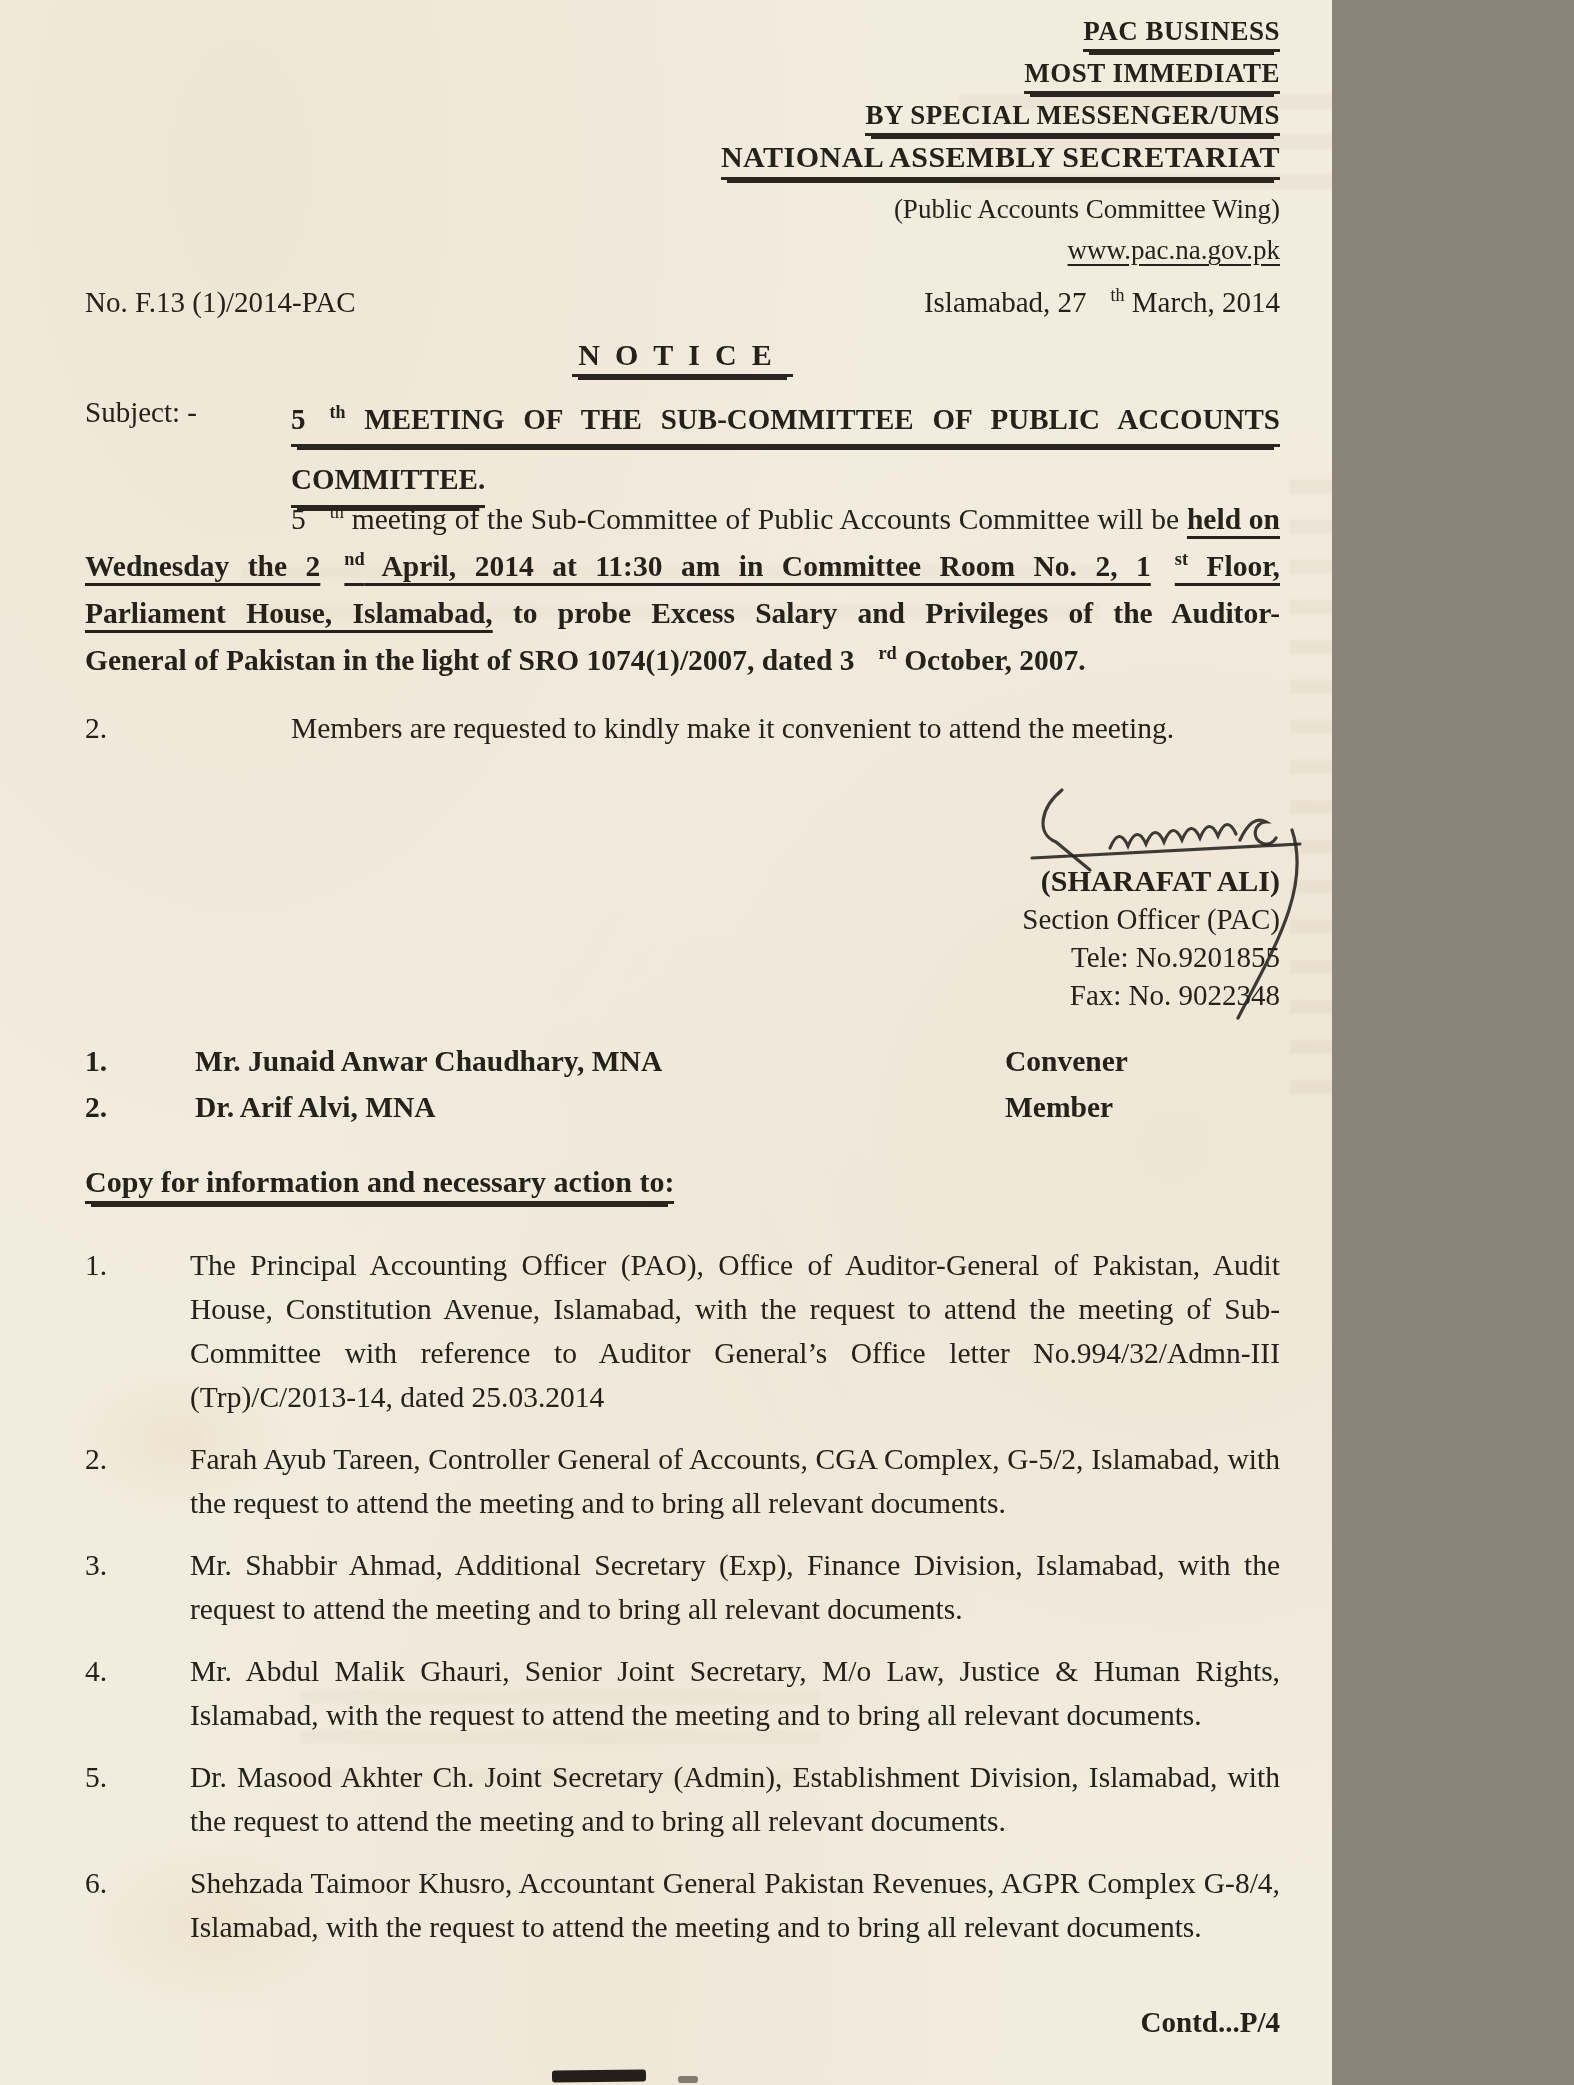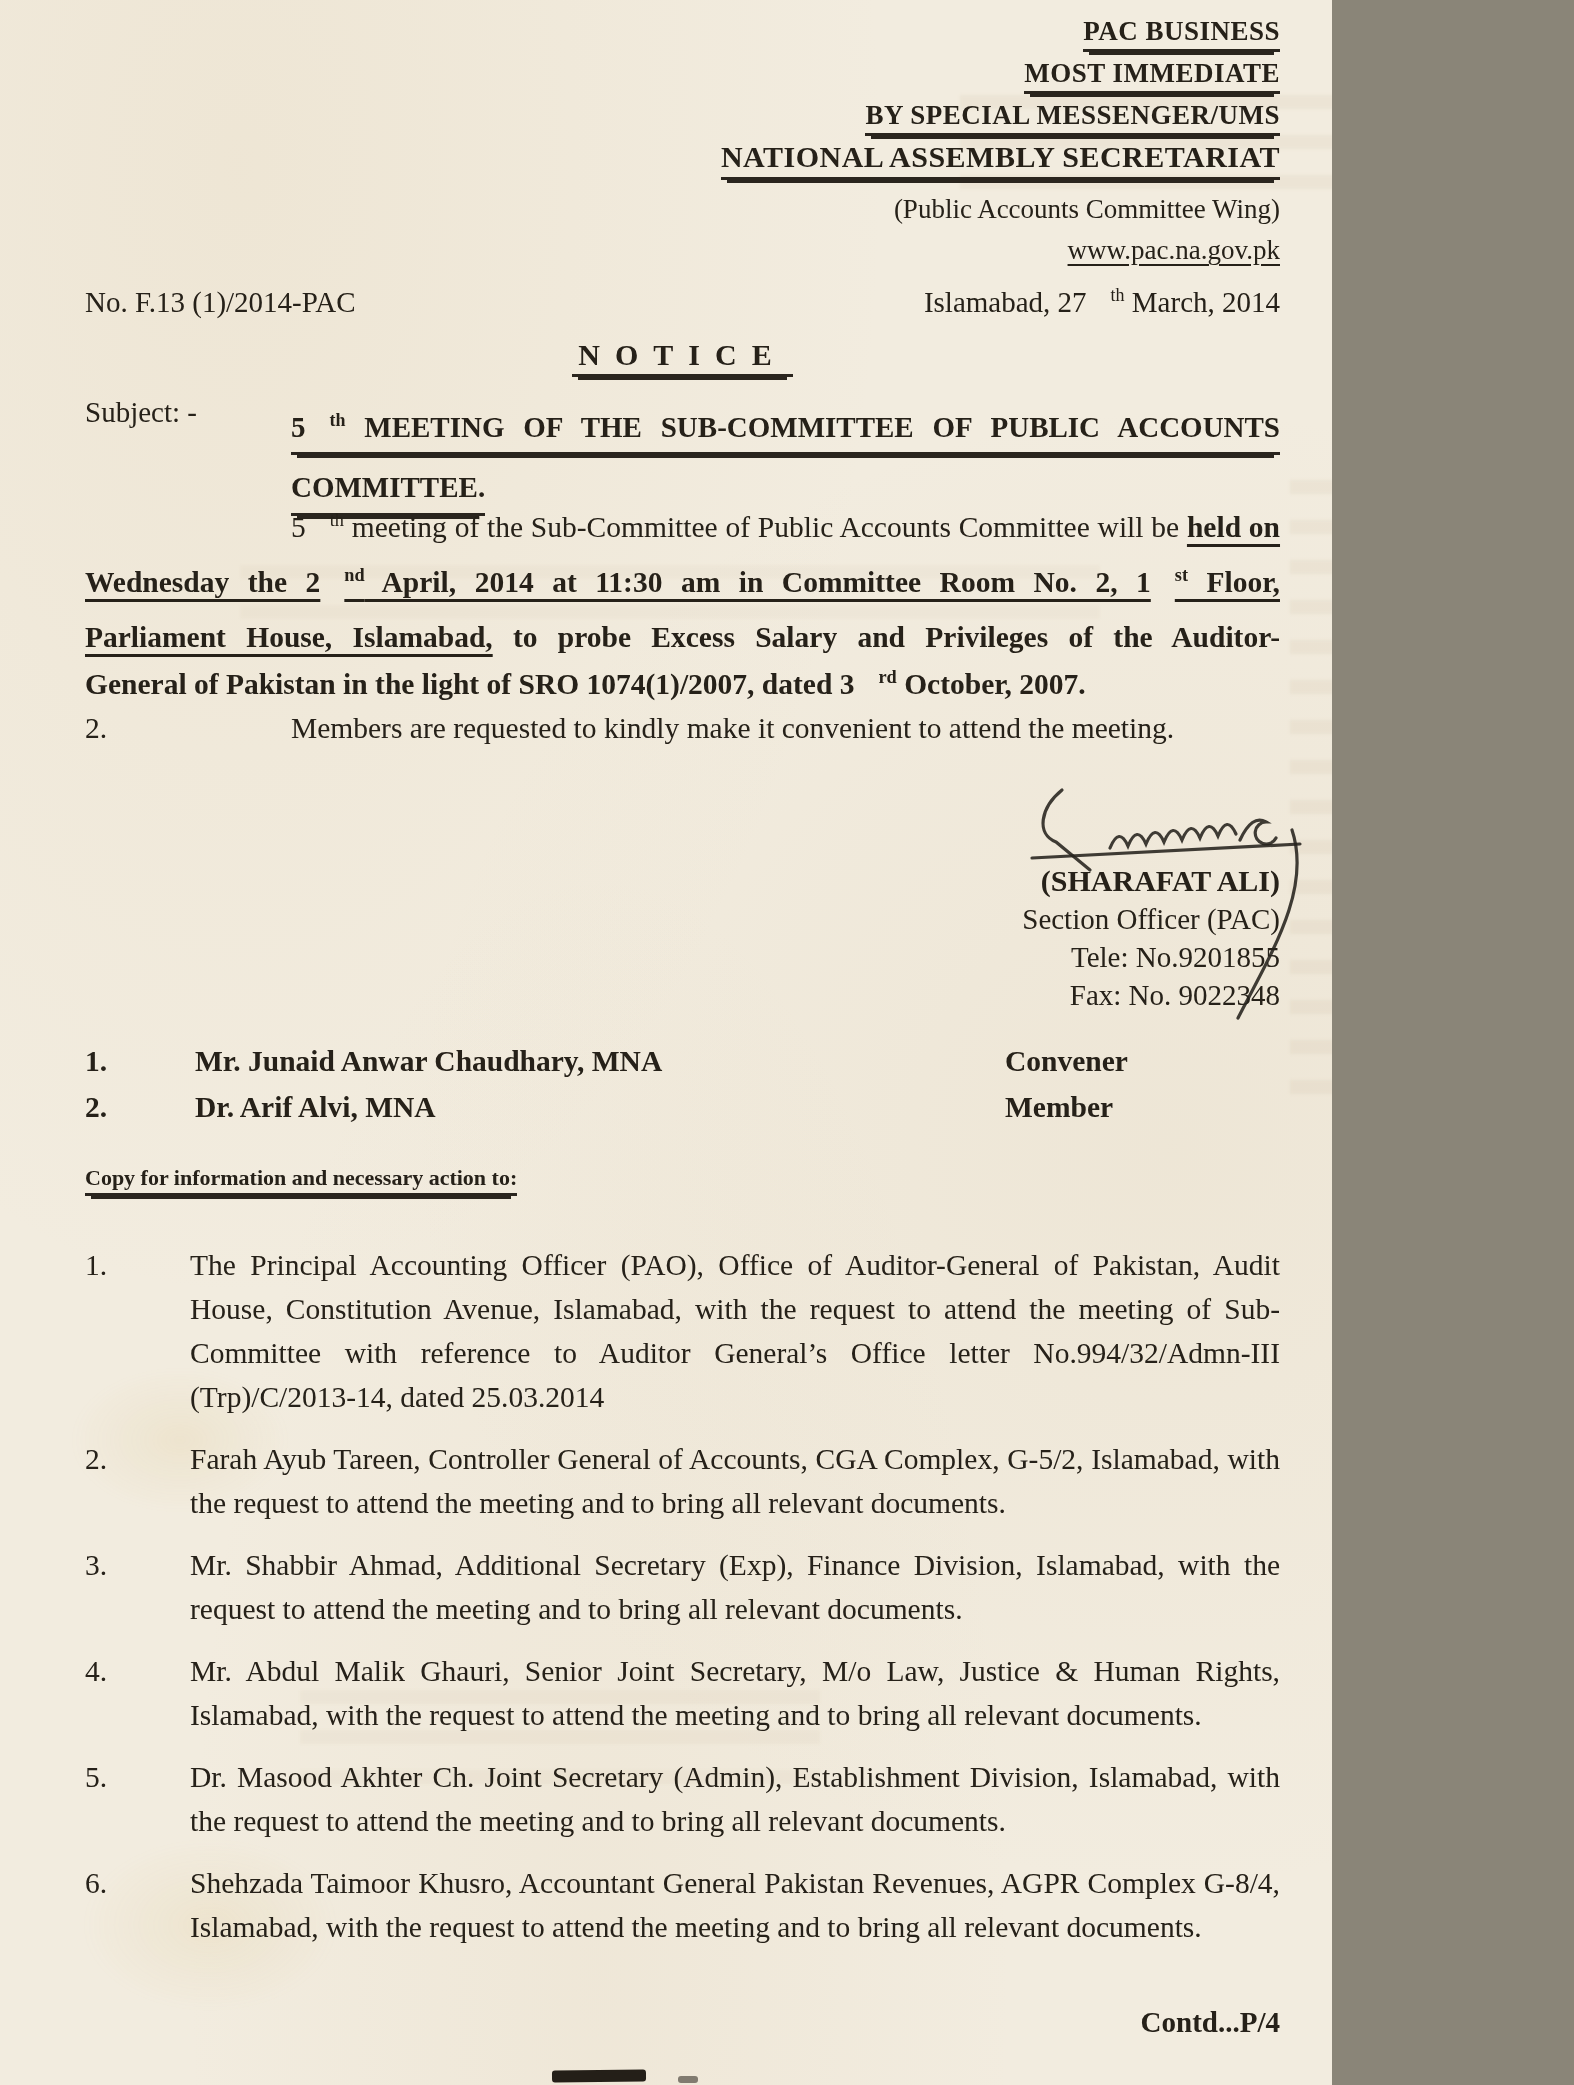--- a/index.html
+++ b/index.html
@@ -13,21 +13,21 @@
       #f2ecdf;
     font-family:"Liberation Serif", serif;
     color:#262119;
     overflow:hidden;
   }
   .content{position:absolute;left:85px;top:0;width:1195px;}
   .b{font-weight:bold;}
   
   .u2{border-bottom:3px solid #2a251e;padding-bottom:3px;box-shadow:0 9px 0 -6px #2a251e;}
   .uln{text-decoration:underline;text-decoration-thickness:3px;text-underline-offset:7px;}
-  .just{text-align:justify;text-align-last:justify;margin-top:8px;}
+  .just{text-align:justify;text-align-last:justify;}
   sup{font-size:0.62em;line-height:0;padding-left:24px;}
 
   .stamps{position:absolute;top:16px;right:0;text-align:right;font-size:27px;font-weight:bold;letter-spacing:.5px;}
   .stamps .line{margin-bottom:11px;}
 
   .letterhead{position:absolute;top:140px;left:0;width:100%;text-align:right;}
   .lh-org{font-size:30px;font-weight:bold;letter-spacing:.5px;display:inline-block;}
   .lh-wing{font-size:27px;margin-top:14px;}
   .lh-url{font-size:27px;margin-top:10px;}
   .lh-url span{text-decoration:underline;text-decoration-thickness:2px;text-underline-offset:5px;}
@@ -52,21 +52,21 @@
   .sig-svg{position:absolute;left:940px;top:770px;width:380px;height:250px;pointer-events:none;}
   .sig-svg path{stroke:#26221c;stroke-width:3.2;fill:none;stroke-linecap:round;opacity:.88;}
   .sigblock{position:absolute;top:862px;right:0;text-align:right;font-size:29px;line-height:38px;}
   .sig-name{font-weight:bold;font-size:30px;}
 
   .attendees{position:absolute;top:1038px;left:0;width:100%;font-size:29.5px;font-weight:bold;line-height:46px;}
   .att-row{position:relative;}
   .att-sno{display:inline-block;width:110px;}
   .att-role{position:absolute;left:920px;top:0;}
 
-  .copyhead{position:absolute;top:1165px;left:0;font-size:22px;font-weight:bold;}
+  .copyhead{position:absolute;top:1165px;left:0;font-size:30px;font-weight:bold;}
   .copylist{position:absolute;top:1243px;left:0;width:100%;font-size:29.5px;line-height:44px;}
   .copy-item{display:flex;margin-bottom:18px;}
   .copy-sno{flex:0 0 105px;}
   .copy-text{flex:1;text-align:justify;}
 
   .contd{position:absolute;top:2006px;right:0;font-size:29px;font-weight:bold;}
 
   
   .ghost{position:absolute;pointer-events:none;filter:blur(1.5px);}
   .g-lines{background:repeating-linear-gradient(0deg, transparent 0 26px, rgba(168,138,96,.08) 26px 40px);}

